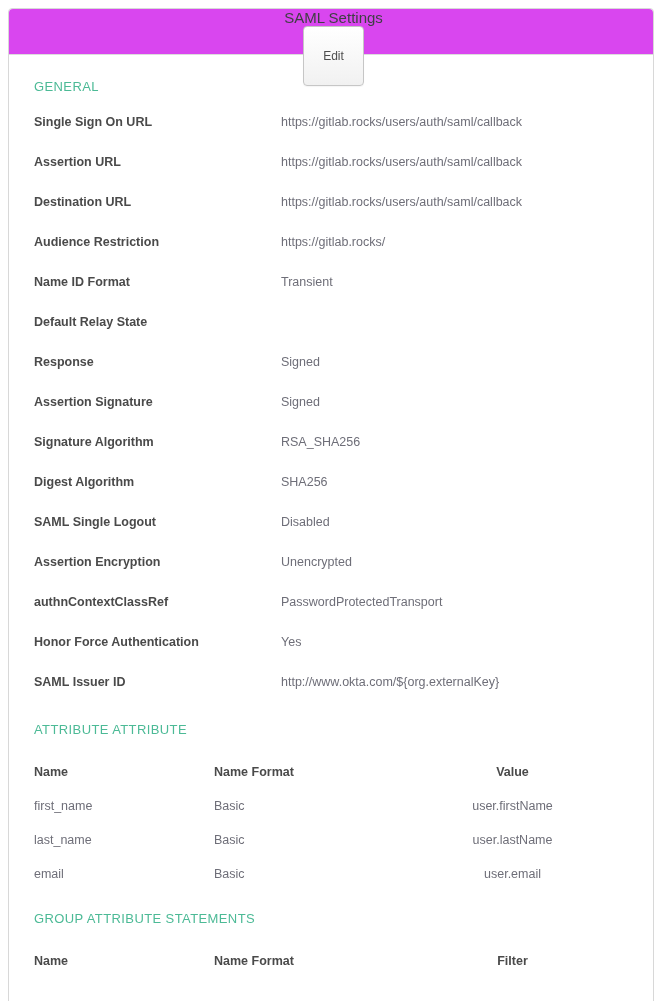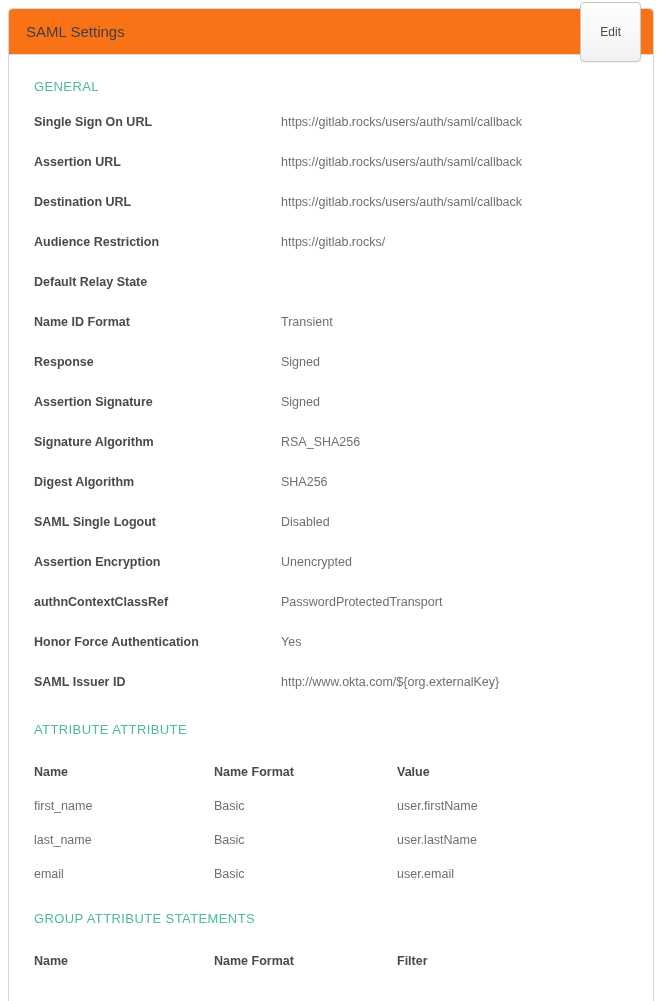--- a/index.html
+++ b/index.html
@@ -15,29 +15,30 @@
   }
   .card {
     margin: 8px 7px 0 8px;
     border: 1px solid #d8d8d8;
     border-radius: 4px 4px 0 0;
     min-height: 1200px;
     background: #ffffff;
     box-sizing: border-box;
   }
   .card-header {
-    background: #f97316;
+    background: #d946ef;
     border-bottom: 1px solid #dcdcdc;
     border-radius: 4px 4px 0 0;
     height: 46px;
     display: flex;
     align-items: center;
     justify-content: space-between;
     padding: 0 12px 0 17px;
     box-sizing: border-box;
+    flex-direction: column;
   }
   .card-title {
     font-size: 15px;
     color: #3f3f44;
     font-weight: 400;
   }
   .edit-btn {
     font-family: inherit;
     font-size: 12px;
     color: #4d4d4d;
@@ -87,21 +88,21 @@
   .attr-row.head .cell {
     font-weight: bold;
     color: #4a4a4a;
   }
   .cell {
     font-size: 12.5px;
     color: #6e6e78;
   }
   .cell.c1 { width: 180px; flex: 0 0 180px; }
   .cell.c2 { width: 183px; flex: 0 0 183px; }
-  .cell.c3 { flex: 1; }
+  .cell.c3 { flex: 1; text-align: center; }
 </style>
 </head>
 <body>
 
 <div class="card">
 
   <div class="card-header">
     <div class="card-title">SAML Settings</div>
     <button class="edit-btn">Edit</button>
   </div>
@@ -120,26 +121,26 @@
     </div>
     <div class="setting-row">
       <div class="setting-label">Destination URL</div>
       <div class="setting-value">https://gitlab.rocks/users/auth/saml/callback</div>
     </div>
     <div class="setting-row">
       <div class="setting-label">Audience Restriction</div>
       <div class="setting-value">https://gitlab.rocks/</div>
     </div>
     <div class="setting-row">
+      <div class="setting-label">Name ID Format</div>
+      <div class="setting-value">Transient</div>
+    </div>
+    <div class="setting-row">
       <div class="setting-label">Default Relay State</div>
       <div class="setting-value"></div>
-    </div>
-    <div class="setting-row">
-      <div class="setting-label">Name ID Format</div>
-      <div class="setting-value">Transient</div>
     </div>
     <div class="setting-row">
       <div class="setting-label">Response</div>
       <div class="setting-value">Signed</div>
     </div>
     <div class="setting-row">
       <div class="setting-label">Assertion Signature</div>
       <div class="setting-value">Signed</div>
     </div>
     <div class="setting-row">

